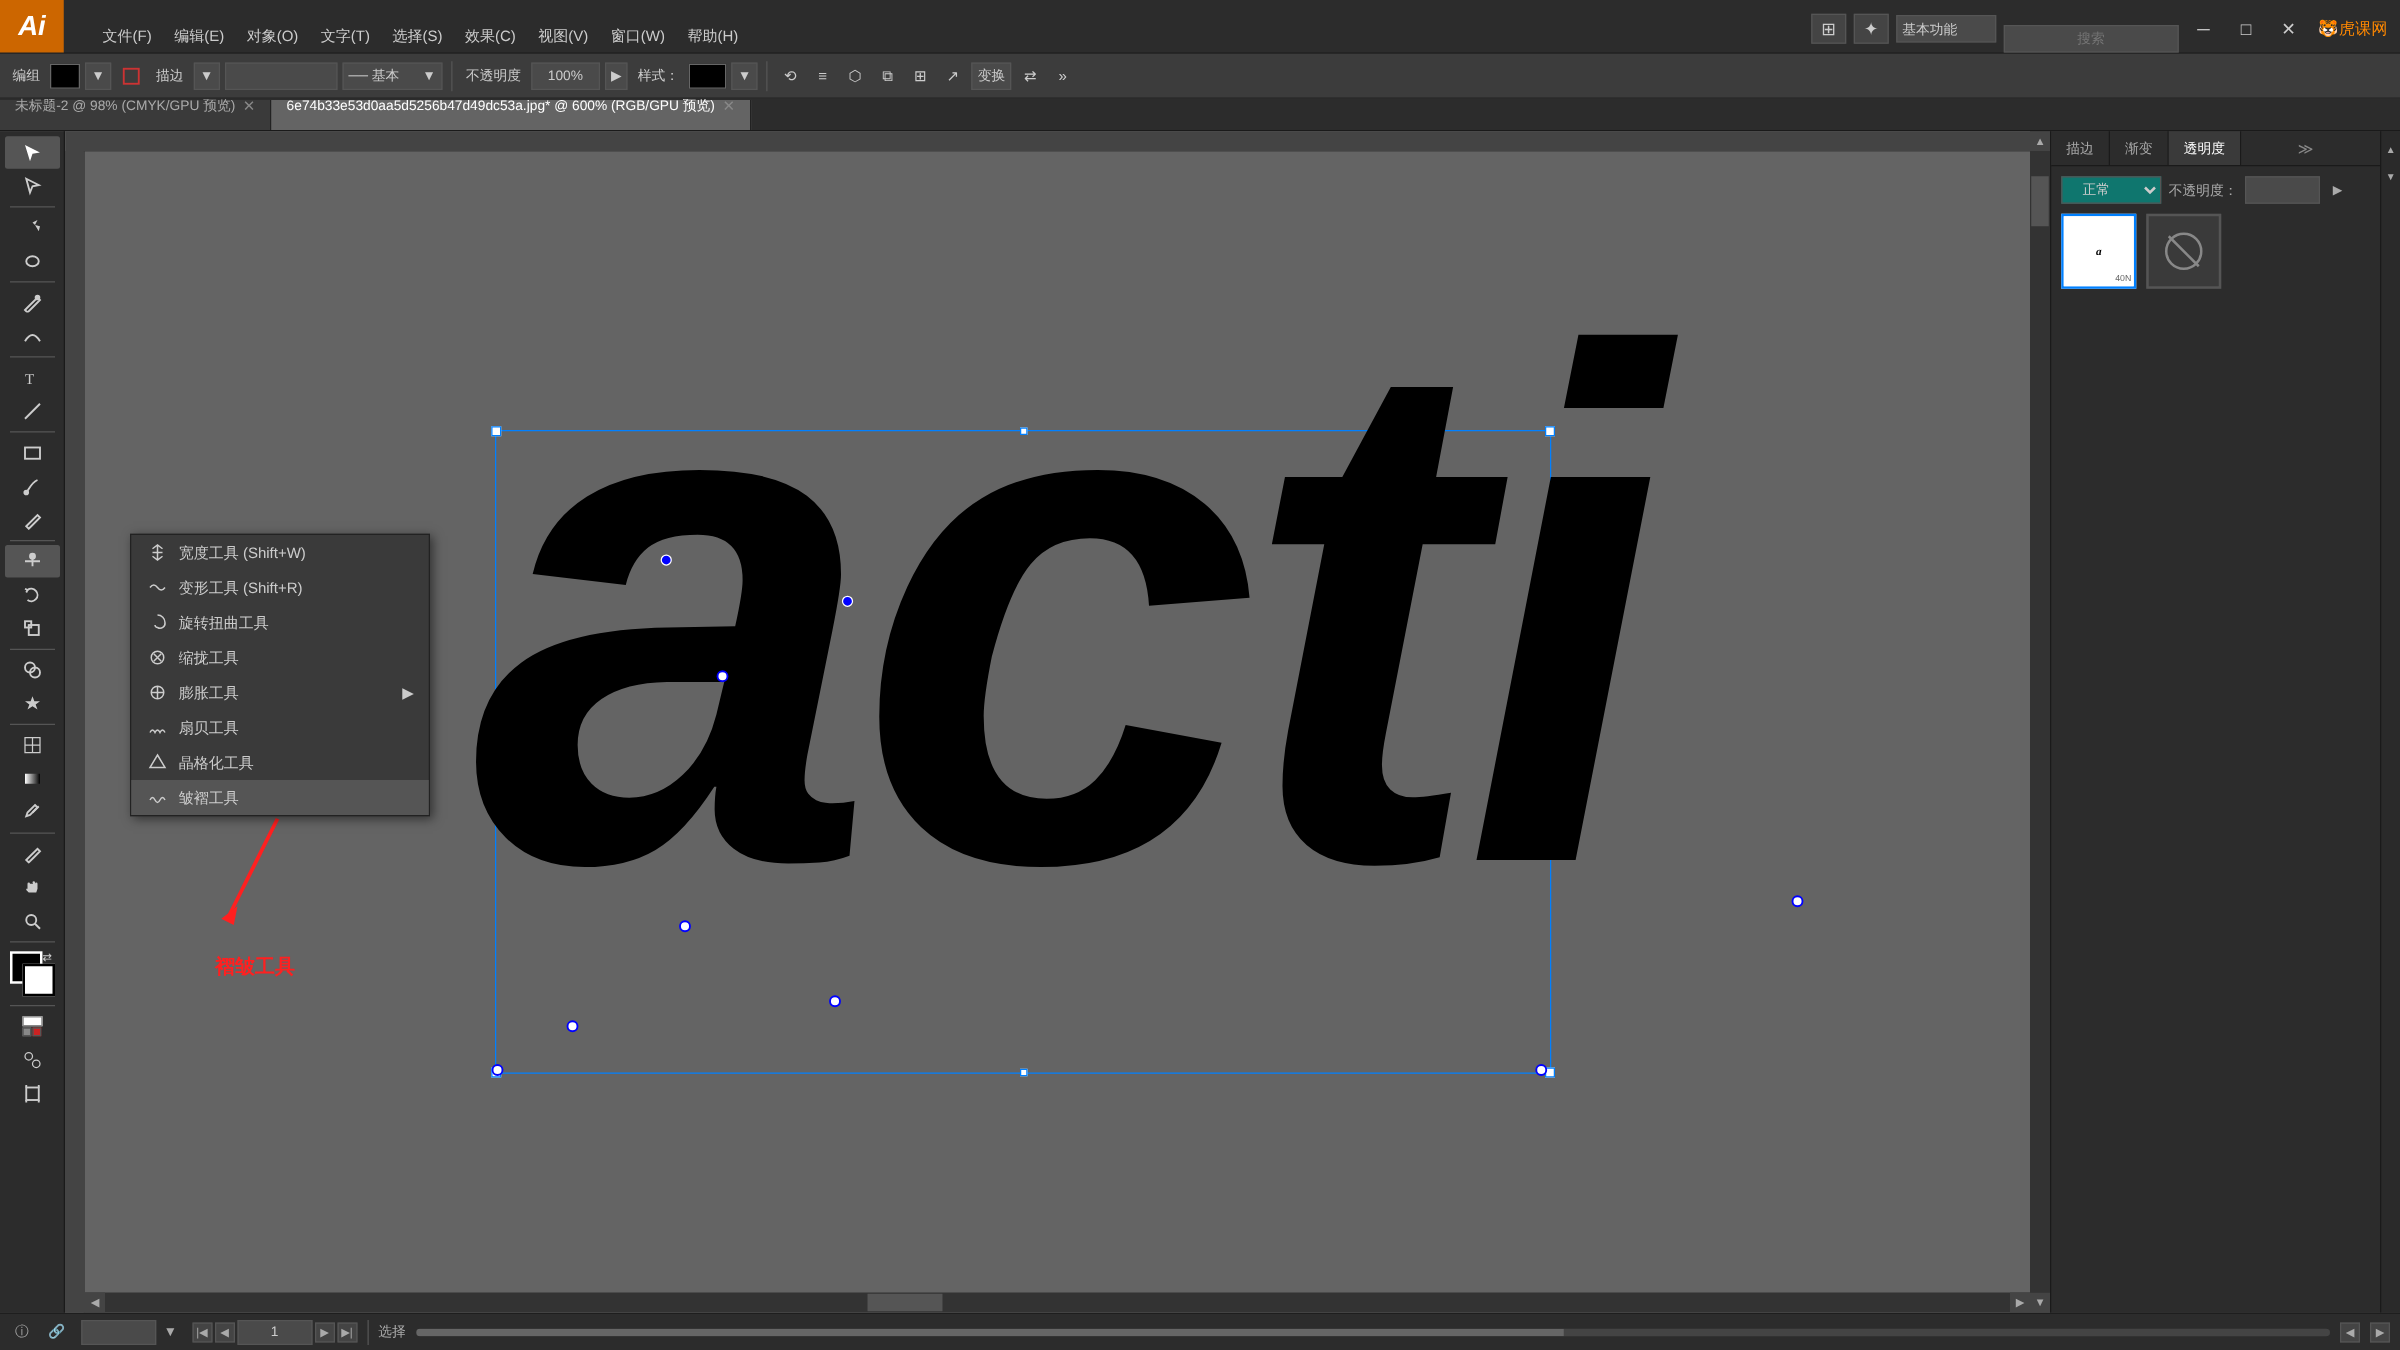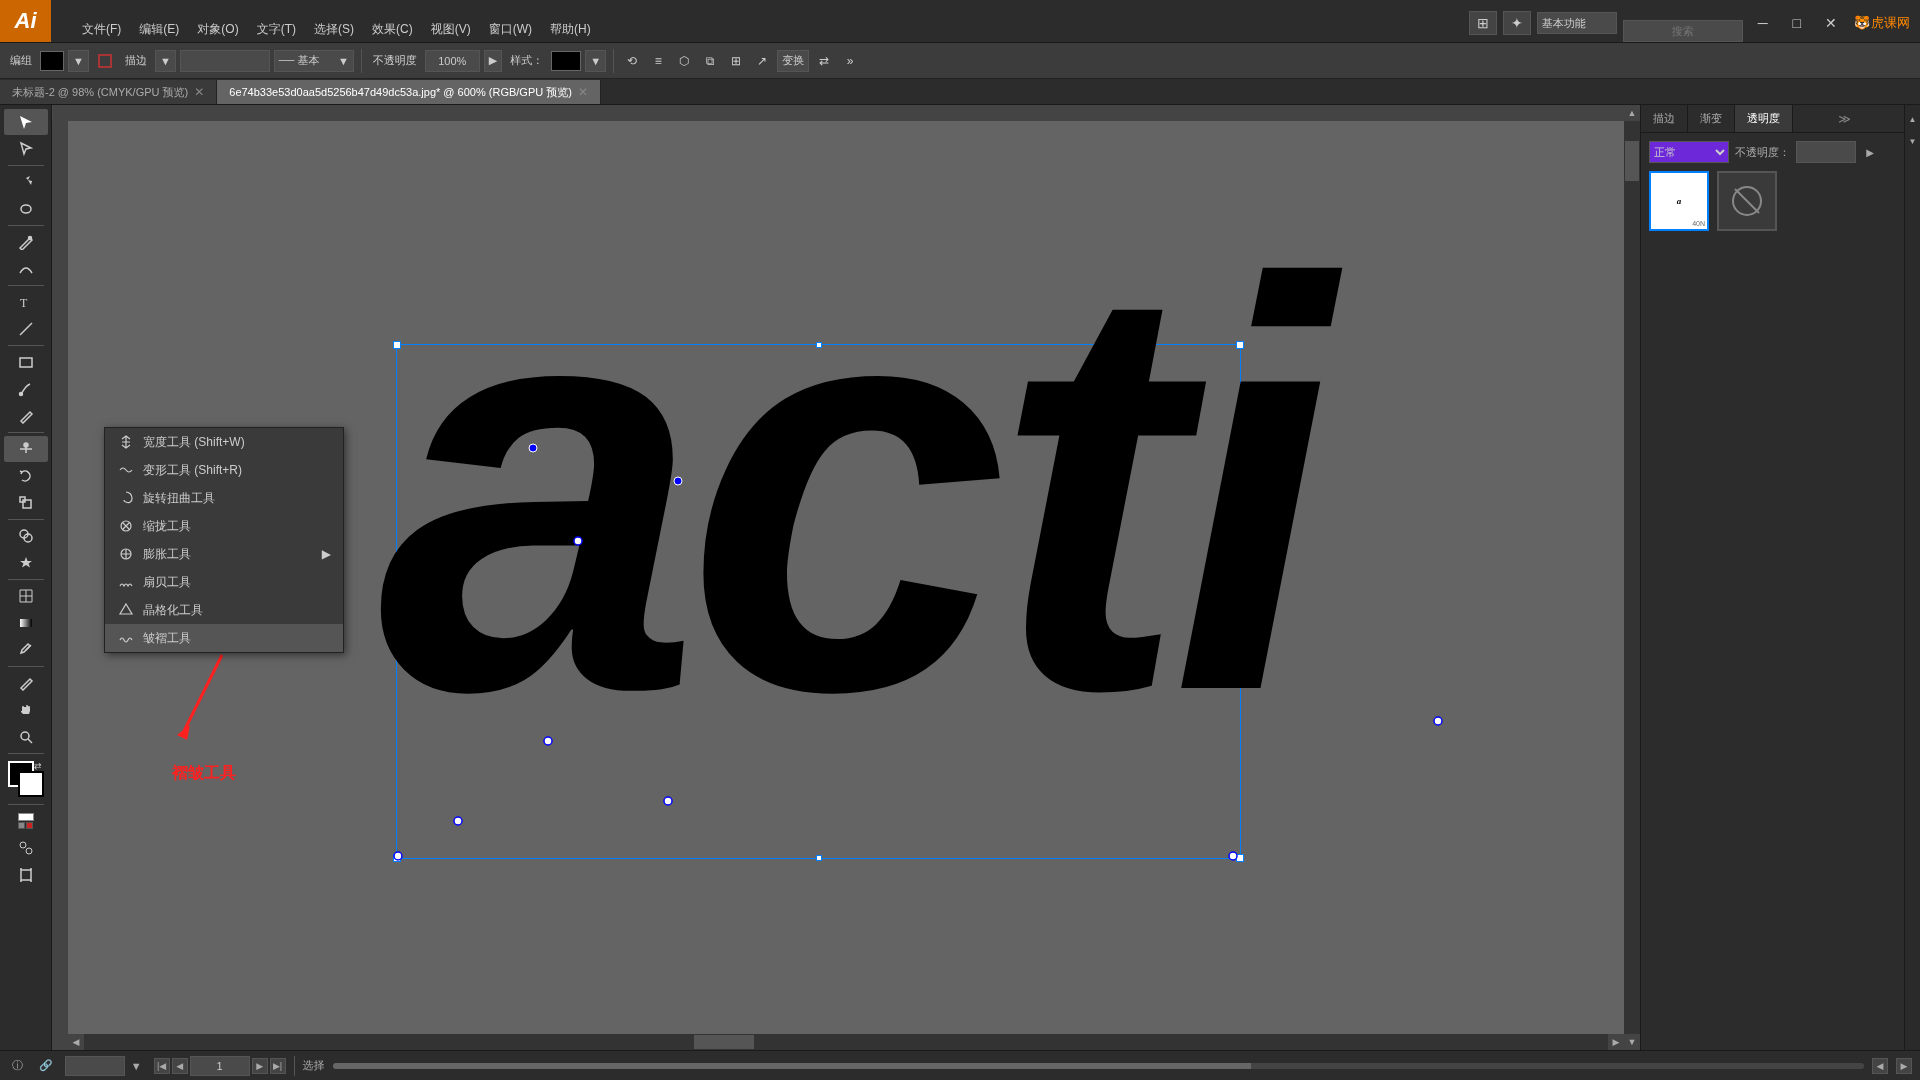--- a/index.html
+++ b/index.html
@@ -30,21 +30,21 @@
     .tb-swatch { width: 24px; height: 20px; background: #000; border: 1px solid #666; cursor: pointer; }
     .tb-btn { height: 22px; padding: 0 4px; background: #4a4a4a; border: 1px solid #555; color: #ccc; cursor: pointer; display: flex; align-items: center; gap: 2px; font-size: 11px; }
     .tb-input { height: 22px; width: 60px; background: #4a4a4a; border: 1px solid #555; color: #ccc; font-size: 11px; padding: 0 4px; text-align: center; }
     .tb-divider { width: 1px; height: 24px; background: #555; margin: 0 3px; }
 
     
     #tabbar {
       width: 100%; height: 26px; background: #2c2c2c; display: flex; align-items: flex-end;
       border-bottom: 1px solid #1a1a1a;
     }
-    .tab { height: 24px; padding: 12px 12px; display: flex; align-items: center; gap: 6px; cursor: pointer; font-size: 11px; color: #aaa; background: #3a3a3a; border-right: 1px solid #222; }
+    .tab { height: 24px; padding: 12px 12px; display: flex; align-items: flex-end; gap: 6px; cursor: pointer; font-size: 11px; color: #aaa; background: #3a3a3a; border-right: 1px solid #222; }
     .tab.active { background: #646464; color: #fff; }
     .tab-close { color: #888; font-size: 12px; cursor: pointer; }
 
     
     #main { display: flex; width: 100%; height: calc(1080px - 43px - 36px - 26px - 30px); }
 
     
     #left-toolbar {
       width: 52px; background: #2c2c2c; display: flex; flex-direction: column; align-items: center;
       padding: 4px 0; gap: 1px; border-right: 1px solid #1a1a1a; flex-shrink: 0;
@@ -84,21 +84,21 @@
 
     
     #panel-tabs { display: flex; background: #2c2c2c; border-bottom: 1px solid #1a1a1a; }
     .panel-tab { padding: 6px 12px; font-size: 11px; color: #aaa; cursor: pointer; border-right: 1px solid #1a1a1a; }
     .panel-tab.active { color: #fff; background: #3a3a3a; }
     .panel-tab-arrow { margin-left: auto; color: #888; padding: 6px; cursor: pointer; }
 
     #transparency-panel { padding: 8px; }
     .panel-row { display: flex; align-items: center; gap: 6px; margin-bottom: 6px; }
     .panel-label { color: #aaa; font-size: 11px; }
-    .panel-select { height: 22px; background: #6d28d9; border: 1px solid #555; color: #ccc; font-size: 11px; padding: 0 0; min-width: 80px; }
+    .panel-select { height: 22px; background: #0f766e; border: 1px solid #555; color: #ccc; font-size: 11px; padding: 0 12px; min-width: 80px; }
     .panel-input { height: 22px; width: 60px; background: #4a4a4a; border: 1px solid #555; color: #ccc; font-size: 11px; padding: 0 4px; text-align: center; }
 
     .mask-thumbnails { display: flex; gap: 8px; margin: 8px 0; }
     .mask-thumb { width: 60px; height: 60px; border: 2px solid #aaa; cursor: pointer; background: white; display: flex; align-items: center; justify-content: center; font-size: 9px; color: #333; }
     .mask-thumb.active { border-color: #0080ff; }
     .mask-no { width: 60px; height: 60px; border: 2px solid #555; cursor: pointer; background: #3a3a3a; display: flex; align-items: center; justify-content: center; }
 
     .panel-actions { display: flex; flex-direction: column; gap: 4px; }
     .panel-action-btn { padding: 3px 10px; background: #4a4a4a; border: 1px solid #555; color: #ccc; font-size: 11px; cursor: pointer; text-align: left; }
     .panel-checkbox { display: flex; align-items: center; gap: 4px; color: #aaa; font-size: 11px; }
@@ -164,21 +164,21 @@
     <span class="menu-item">选择(S)</span>
     <span class="menu-item">效果(C)</span>
     <span class="menu-item">视图(V)</span>
     <span class="menu-item">窗口(W)</span>
     <span class="menu-item">帮助(H)</span>
   </div>
   <div id="menu-right" style="display:flex;align-items:center;gap:6px;margin-left:auto;">
     <div class="menu-icon-btn" style="color:#ccc;font-size:14px;">⊞</div>
     <div class="menu-icon-btn" style="color:#ccc;font-size:14px;">✦</div>
     <div class="tb-btn" style="min-width:80px;justify-content:space-between;">基本功能</div>
-    <input class="tb-input" type="text" style="width: 120px; margin-top: 16px;" placeholder="搜索">
+    <input class="tb-input" type="text" style="width: 140px; margin-top: 16px;" placeholder="搜索">
     <div class="win-btn">─</div>
     <div class="win-btn">□</div>
     <div class="win-btn close">✕</div>
     <div id="watermark" style="font-size:13px;color:#ff8800;margin-left:4px;">🐯虎课网</div>
   </div>
 </div>
 
 <div id="toolbar">
   <span class="tb-label">编组</span>
   <div class="tb-swatch"></div>

